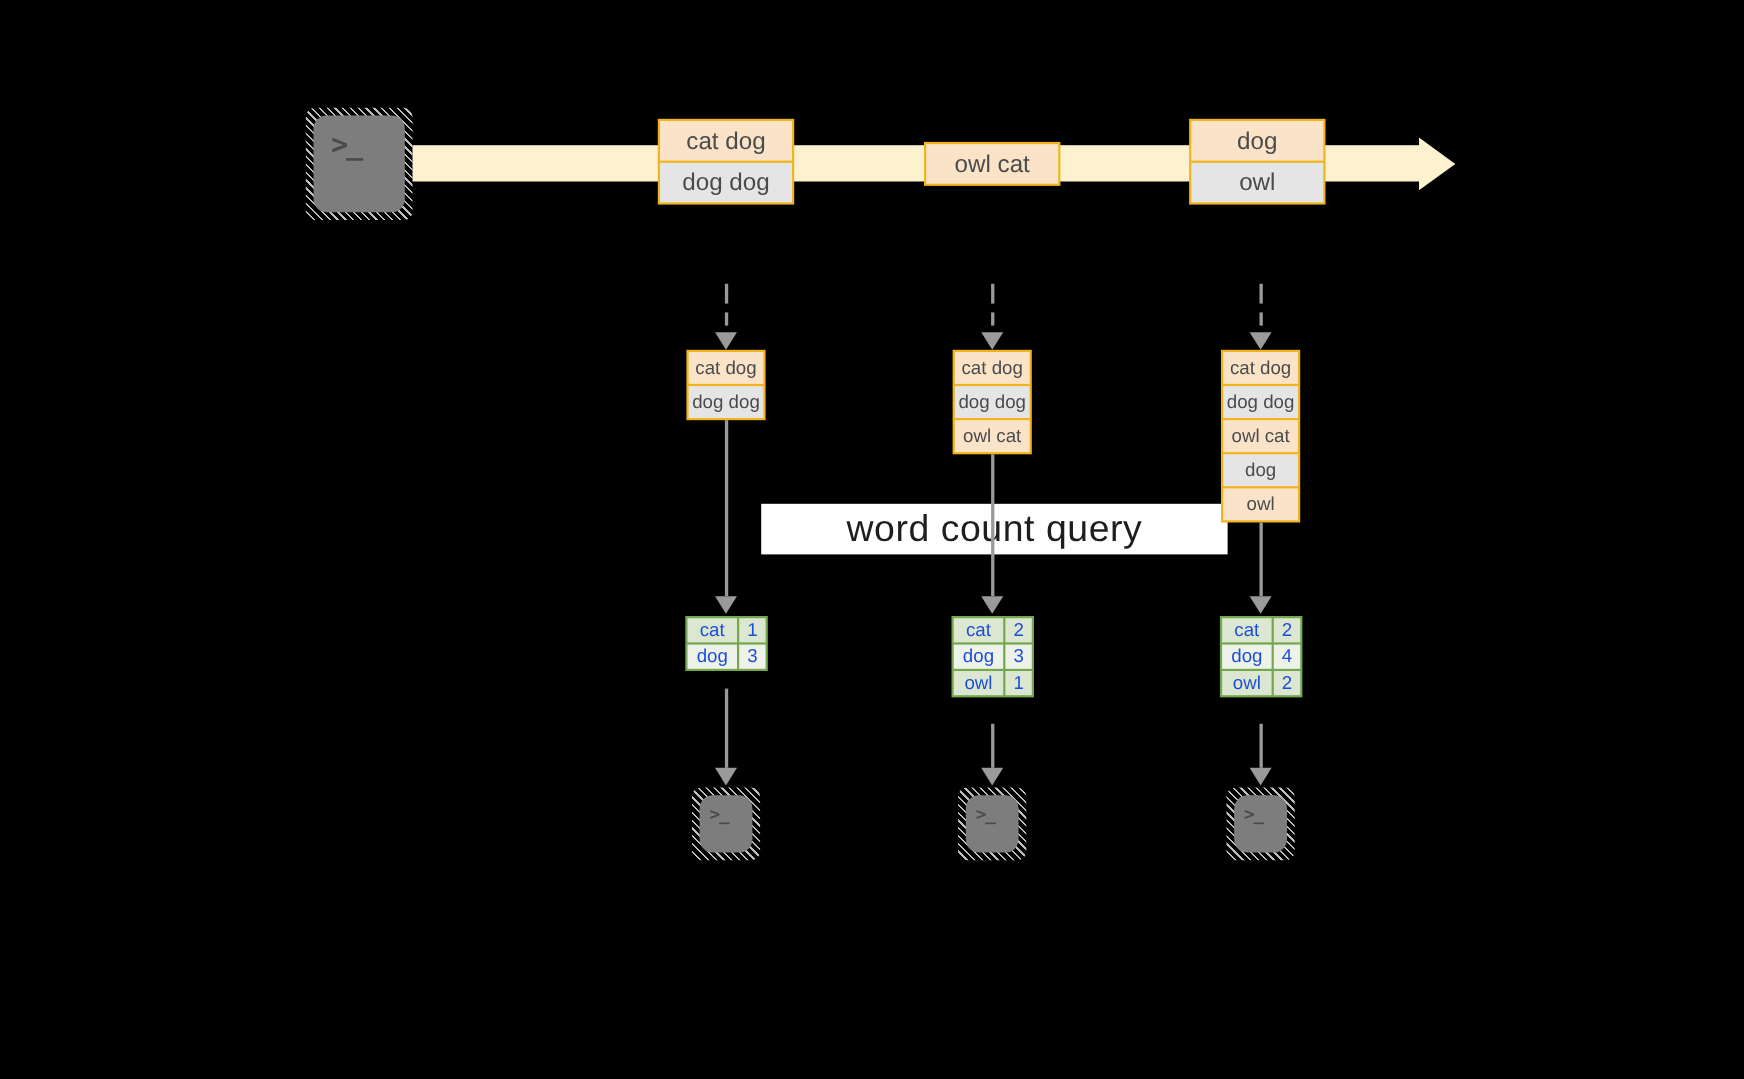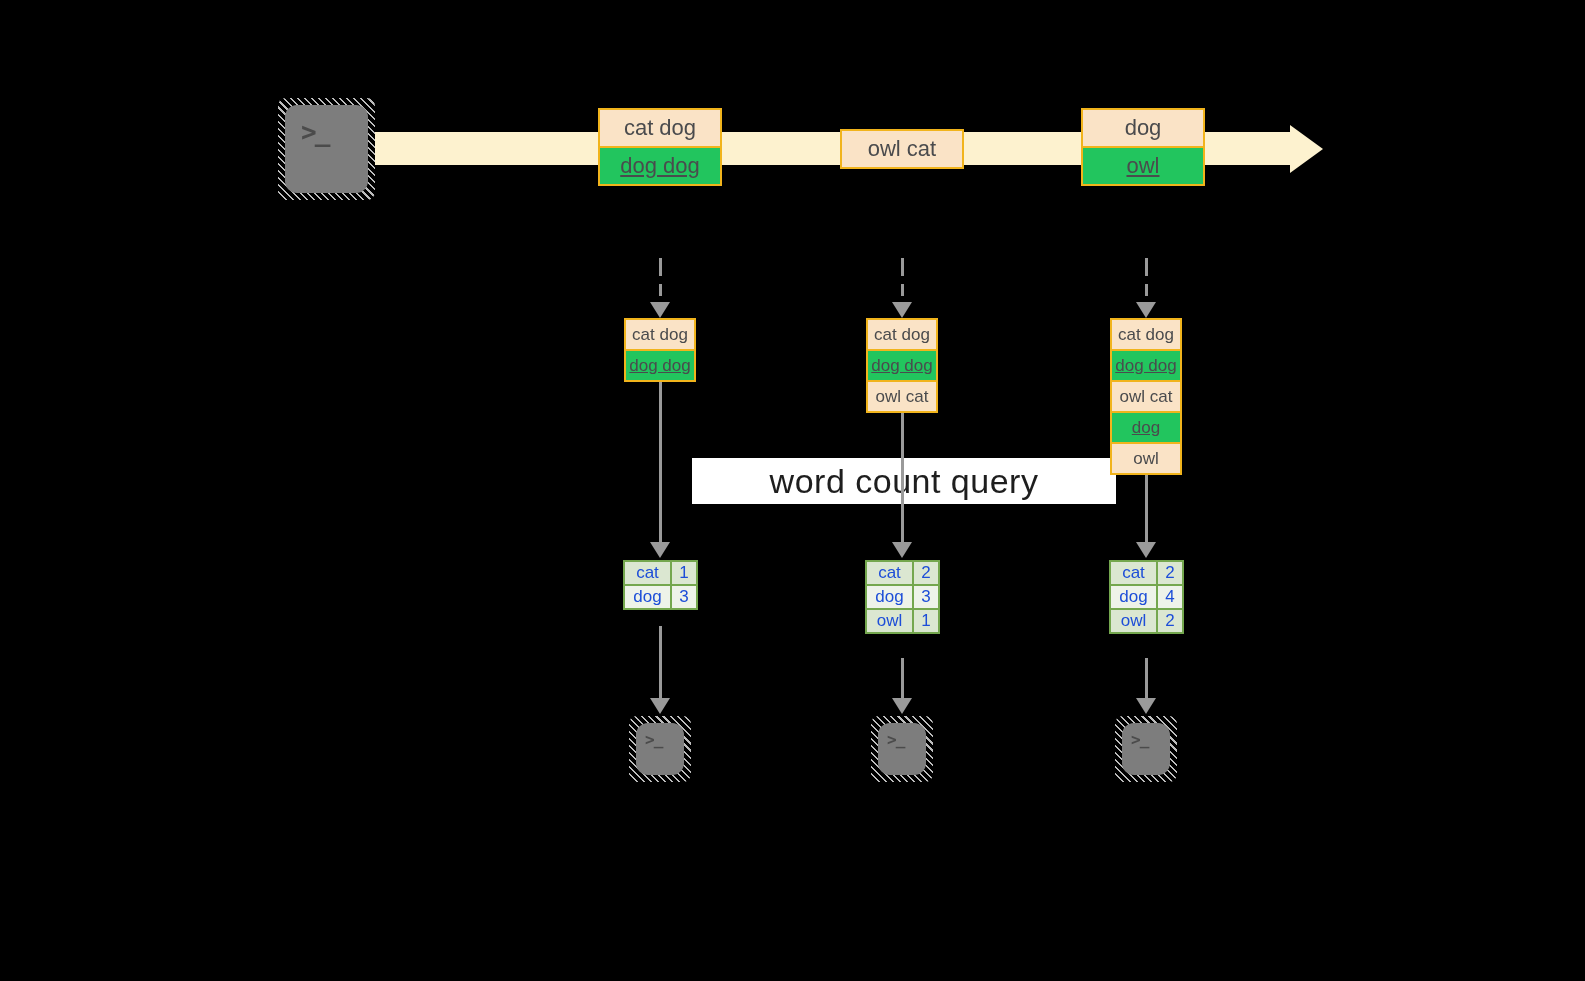--- a/index.html
+++ b/index.html
@@ -15,21 +15,21 @@
           border-bottom:24px solid transparent; }
   
   .obox { position:absolute; background:#f1b41c; padding:2px; display:flex;
           flex-direction:column; gap:2px; z-index:2; }
   .obox.stack { z-index:3; }
   .ocell { display:flex; align-items:center; justify-content:center;
            color:#4a4b4d; }
   .batch .ocell { width:120px; height:36px; font-size:22px; }
   .stack .ocell { width:68px;  height:29px; font-size:17px; }
   .peach { background:#fae3c6; }
-  .cream { background:#22c55e;text-decoration:underline; }
+  .cream { background:#e5e5e5; }
   
   .term { position:absolute; z-index:3; border-radius:8px;
           background:repeating-linear-gradient(45deg,#bdbdbd 0 1.5px,rgba(0,0,0,0) 1.5px 5px); }
   .term-body { position:absolute; inset:7px; background:#7d7d7d; border-radius:12px; }
   .term-glyph { position:absolute; font-family:"DejaVu Sans Mono", monospace;
           font-weight:bold; color:#4b4b4b; }
   .term.src .term-glyph { top:12px; left:16px; font-size:26px; letter-spacing:-2px; }
   .term.dst .term-glyph { top:7px; left:9px; font-size:16px; letter-spacing:-1px; }
   
   .dash-seg { position:absolute; width:3px; background:#9a9a9a; z-index:4; }

